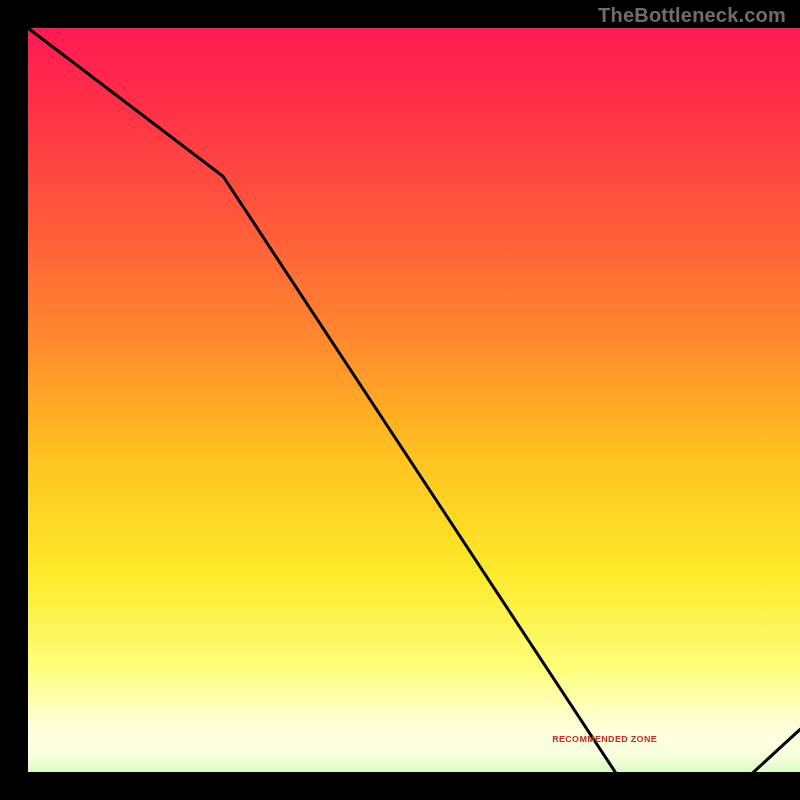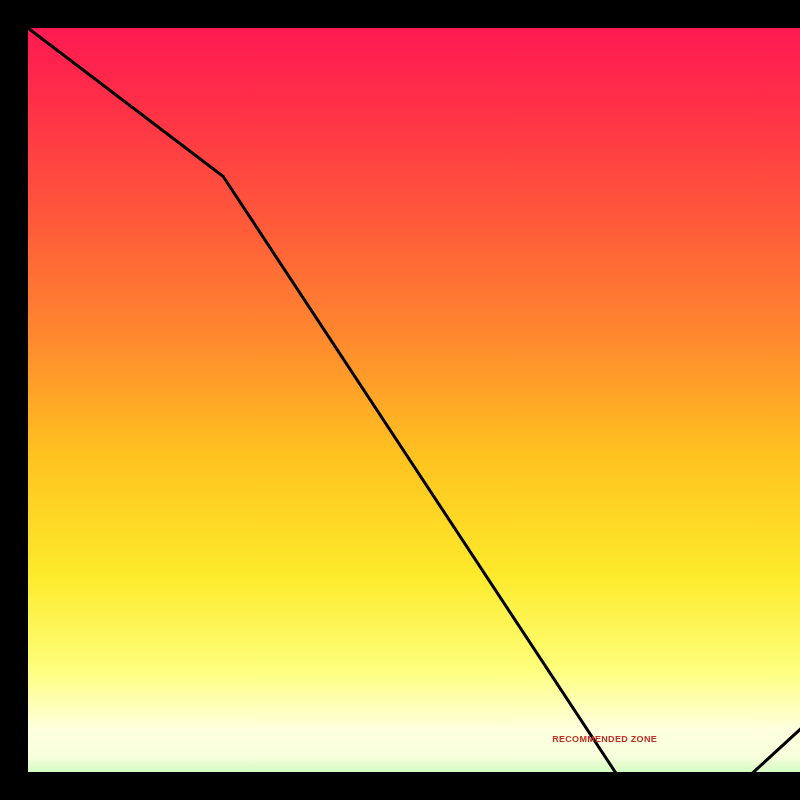--- a/index.html
+++ b/index.html
@@ -44,20 +44,21 @@
     color: #c03028;
     letter-spacing: 0.3px;
     white-space: nowrap;
   }
 </style>
 </head>
 <body>
 
 <div class="frame">
 
+  <div class="watermark">TheBottleneck.com</div>
 
   <div class="plot">
     <svg class="gradient-bg" viewBox="0 0 100 100" preserveAspectRatio="none">
       <defs>
         <linearGradient id="bg-grad" x1="0" y1="0" x2="0" y2="1">
             <stop offset="0%" stop-color="#ff1a52"></stop>
             <stop offset="10%" stop-color="#ff3047"></stop>
             <stop offset="25%" stop-color="#ff5a3a"></stop>
             <stop offset="40%" stop-color="#ff8a2e"></stop>
             <stop offset="55.00000000000001%" stop-color="#ffc31f"></stop>

